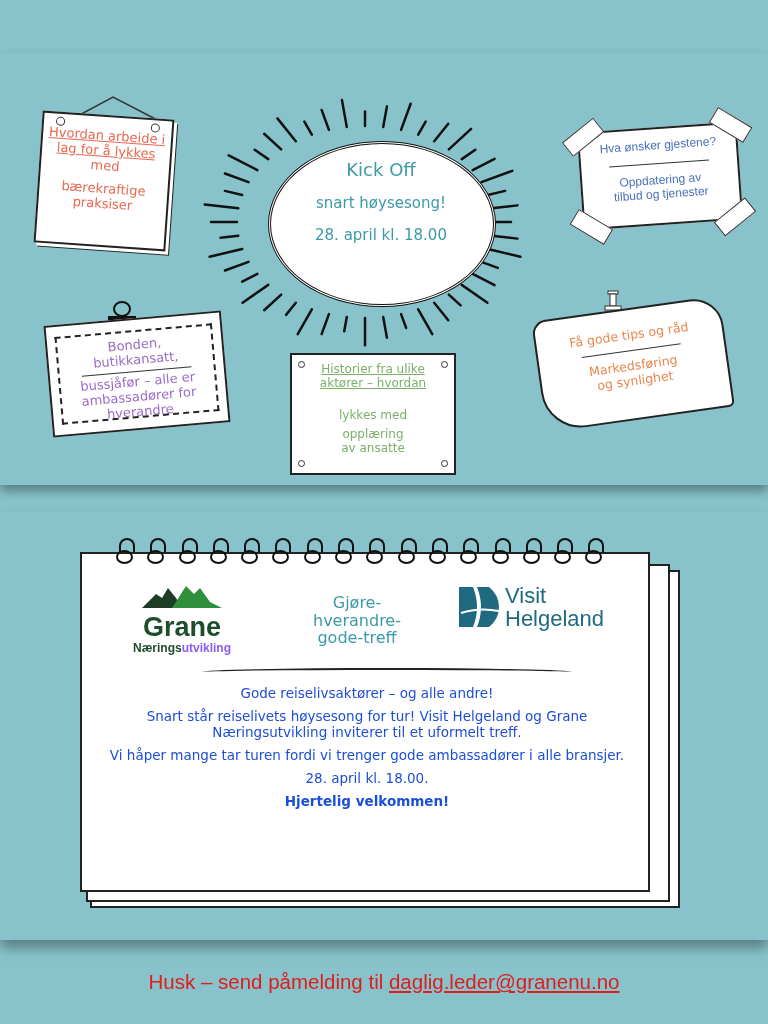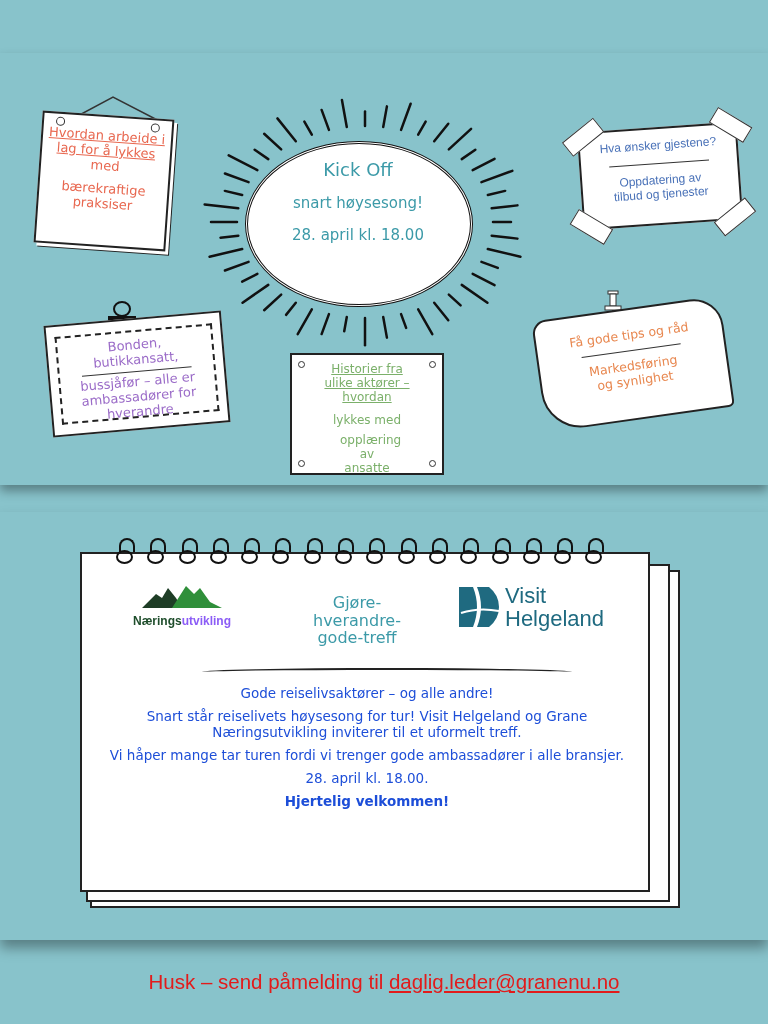--- a/index.html
+++ b/index.html
@@ -12,35 +12,35 @@
 
   .note { position:absolute; background:#fff; border:2px solid #222; text-align:center; box-sizing:border-box; }
   .note p { margin:0; line-height:1.15; }
   .rule { border-top:1.5px solid #333; margin:3px auto; }
 
   
   #sign { left:38px; top:115px; width:132px; height:132px; transform:rotate(4deg); color:#e8674f; font-size:13px; padding-top:12px; box-shadow:3px 3px 0 #fff, 4px 4px 0 #222; }
   .ring { position:absolute; width:7px; height:7px; border:1.5px solid #333; border-radius:50%; top:3px; }
 
   
-  #sun { position:absolute; left:245px; top:141px; width:226px; height:164px; }
+  #sun { position:absolute; left:268px; top:141px; width:226px; height:164px; }
   #sun-ellipse { position:absolute; left:0; top:0; width:222px; height:160px; border:3px double #111; border-radius:50%; background:#fff; }
   #sun-text { position:absolute; left:0; top:18px; width:226px; text-align:center; color:#3c9aa8; }
   #sun-text p { margin:0 0 14px 0; }
 
   
   #taped { left:580px; top:127px; width:160px; height:98px; transform:rotate(-4deg); color:#4a72b8; font-size:12px; padding-top:10px; font-family:"Liberation Sans", sans-serif; }
   .tape { position:absolute; width:38px; height:16px; background:#fff; border:1.5px solid #333; }
 
   
   #clip { left:48px; top:318px; width:178px; height:112px; transform:rotate(-5deg); color:#9b6cc8; font-size:13px; padding:18px 10px 0; }
   #clip-dash { position:absolute; left:8px; top:10px; right:8px; bottom:10px; border:2px dashed #222; }
 
   
-  #board { left:290px; top:353px; width:154px; height:122px; color:#7bb06a; font-size:12px; padding-top:8px; }
+  #board { left:290px; top:353px; width:166px; height:122px; color:#7bb06a; font-size:12px; padding-top:8px; }
   .screw { position:absolute; width:5px; height:5px; border:1.5px solid #333; border-radius:50%; }
 
   
   #scroll { left:538px; top:308px; width:190px; height:112px; transform:rotate(-8deg); color:#e8874f; font-size:12.5px; padding-top:18px; border-radius:14px 30px 6px 40px; }
 
   
   #nb-back2 { position:absolute; left:90px; top:570px; width:586px; height:334px; background:#fff; border:2px solid #222; }
   #nb-back1 { position:absolute; left:86px; top:564px; width:580px; height:334px; background:#fff; border:2px solid #222; }
   #notebook { position:absolute; left:80px; top:552px; width:570px; height:340px; background:#fff; border:2px solid #222; box-sizing:border-box; }
   #spirals { position:absolute; left:34px; top:-16px; width:530px; height:30px; display:flex; gap:11.3px; }
@@ -163,21 +163,21 @@
   <div class="rule" style="width:110px"></div>
   <p style="padding:0 12px">bussjåfør – alle er ambassadører for hverandre</p>
 </div>
 
 <div class="note" id="board">
   <span class="screw" style="left:6px;top:6px"></span>
   <span class="screw" style="right:6px;top:6px"></span>
   <span class="screw" style="left:6px;bottom:6px"></span>
   <span class="screw" style="right:6px;bottom:6px"></span>
   <p style="padding:0 24px;text-decoration:underline">Historier fra ulike aktører – hvordan</p>
-  <p style="margin-top:10px">lykkes med</p>
+  <p style="margin-top:18px">lykkes med</p>
   <p style="margin-top:6px;padding:0 48px">opplæring av ansatte</p>
 </div>
 
 <svg style="position:absolute;left:602px;top:290px;" width="22" height="30">
   <rect x="6" y="1" width="10" height="3" fill="#fff" stroke="#333"></rect>
   <rect x="8" y="4" width="6" height="12" fill="#fff" stroke="#333"></rect>
   <rect x="3" y="16" width="16" height="4" fill="#fff" stroke="#333"></rect>
   <line x1="11" y1="20" x2="10" y2="29" stroke="#333" stroke-width="1.5"></line>
 </svg>
 <div class="note" id="scroll">
@@ -208,20 +208,21 @@
       <div class="spiral"></div>
       <div class="spiral"></div>
       <div class="spiral"></div>
     </div>
 
   <div id="grane-logo">
     <svg width="80" height="26">
       <polygon points="0,24 14,10 20,14 26,4 34,14 40,24" fill="#1e3d26"></polygon>
       <polygon points="30,24 44,2 52,10 58,4 68,18 80,24" fill="#2f8f3a"></polygon>
     </svg>
+    <div id="grane-name">Grane</div>
     <div id="grane-sub"><span>Nærings</span><span class="g">utvikling</span></div>
   </div>
 
   <div id="slogan">
     <div>Gjøre-</div>
     <div>hverandre-</div>
     <div>gode-treff</div>
   </div>
 
   <div id="visit-logo">

